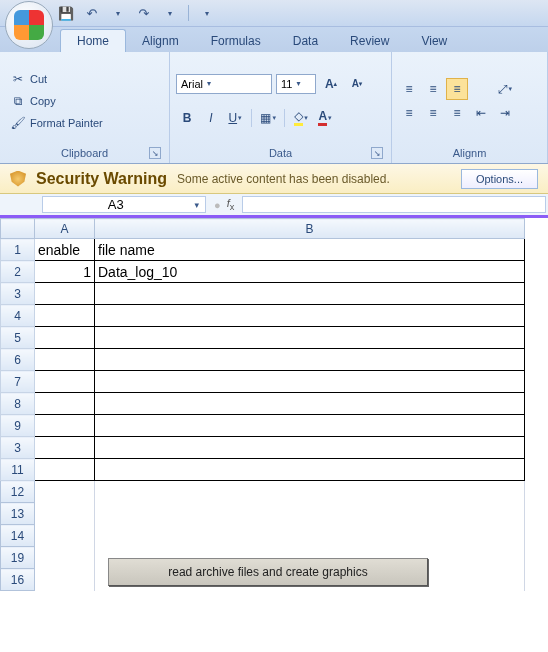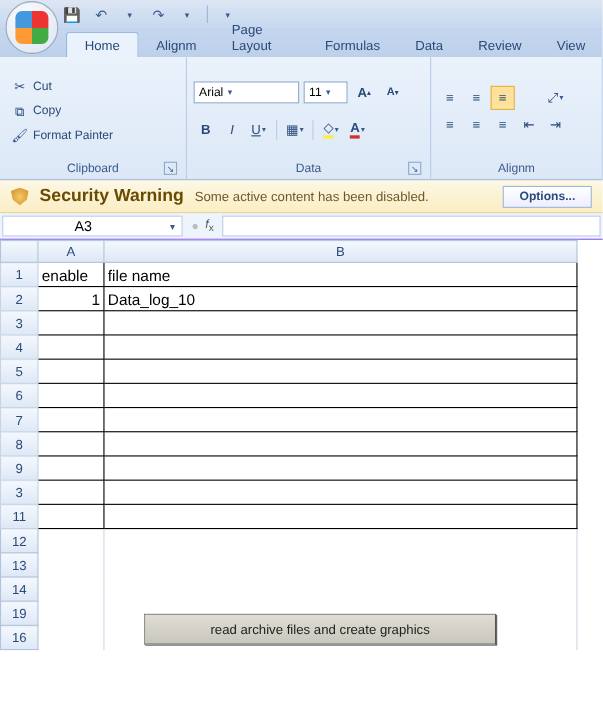--- a/index.html
+++ b/index.html
@@ -39,43 +39,43 @@
 .rb-btn.drop::after { content:"▾"; font-size: 7px; margin-left: 1px; color: #3b5a8b; }
 .rb-sep { width:1px; height:18px; background:#b9cce8; margin:0 3px; }
 
 .align-grid { display: grid; grid-template-columns: repeat(5, 22px); grid-auto-rows: 22px; gap: 2px; }
 
 
 .secbar { height: 30px; background: linear-gradient(#fdf7e5,#faeec3); border-bottom: 1px solid #d8c87e; display: flex; align-items: center; padding: 0 10px; gap: 10px; }
 .shield { width: 16px; height: 16px; background: radial-gradient(#f5c96b,#d08a1e); clip-path: polygon(50% 0,100% 20%,90% 70%,50% 100%,10% 70%,0 20%); }
 .secbar .warnlbl { font-weight: bold; color: #6a4a00; font-size: 16px; }
 .secbar .msg { color: #6a5a2a; font-size: 12px; }
-.opts-btn { margin-left: auto; background: linear-gradient(#fff,#eef); border: 1px solid #9ab8dd; padding: 3px 14px; font-size: 11px; color: #2a4a7a; font-weight: bold; }
-
-
-.fx-row { height: 24px; display: flex; align-items: stretch; border-bottom: 1px solid #8b5cf6; background: #eef4fb; }
+.opts-btn { margin-left: auto; background: linear-gradient(#fff,#eef); border: 1px solid #9ab8dd; padding: 3px 14px; font-size: 11px; color: #2a4a7a; }
+
+
+.fx-row { height: 24px; display: flex; align-items: stretch; border-bottom: 3px solid #8b5cf6; background: #eef4fb; padding-left: 40px; }
 .namebox { width: 164px; border-right: 1px solid #b9cce8; display: flex; align-items: center; justify-content: center; background: #fff; font-size: 13px; margin: 2px; border: 1px solid #b9cce8; }
 .namebox .arrow { margin-left: auto; padding: 0 6px; color: #3b5a8b; font-size: 9px; }
 .fx-icons { display: flex; align-items: center; padding: 0 6px; gap: 6px; color: #555; }
 .fx-input { flex: 1; background: #fff; border: 1px solid #b9cce8; margin: 2px; }
 
 
 .sheet-wrap { position: relative; }
 .grid { border-collapse: collapse; font-family: Arial, sans-serif; font-size: 14px; }
 .grid th { background: linear-gradient(#f4f8fd,#dde8f6); border: 1px solid #b2c3db; color: #2a4a7a; font-weight: normal; font-size: 12px; }
 .grid td { border: 1px solid #c7d4e6; height: 22px; padding: 0 3px; background: #fff; }
 .grid .rowhdr { background: linear-gradient(#f4f8fd,#dde8f6); text-align: center; width: 34px; font-size: 12px; color: #2a4a7a; }
 .grid .corner { width: 34px; height: 20px; }
 .colA { width: 60px; }
 .colB { width: 430px; }
 .bordered td:not(.rowhdr) { border: 1px solid #000; }
 .noborder td:not(.rowhdr) { border-left: 1px solid #d0d7e5; border-right: 1px solid #d0d7e5; border-top: none; border-bottom: none; }
 .noborder td.rowhdr { border: 1px solid #b2c3db; }
 
-.embed-btn { position: absolute; top: 340px; left: 108px; width: 320px; height: 28px; background: linear-gradient(#e0ddd4,#c9c6bd); border: 1px solid #888; border-right-color: #555; border-bottom-color: #555; font-size: 12px; display: flex; align-items: center; justify-content: center; color: #222; box-shadow: 1px 1px 0 #666; margin-left: 23px; }
+.embed-btn { position: absolute; top: 340px; left: 108px; width: 320px; height: 28px; background: linear-gradient(#e0ddd4,#c9c6bd); border: 1px solid #888; border-right-color: #555; border-bottom-color: #555; font-size: 12px; display: flex; align-items: center; justify-content: center; color: #222; box-shadow: 1px 1px 0 #666; }
 </style>
 </head>
 <body>
 
 <div class="office-btn">
   <div class="office-logo"></div>
 </div>
 
 <div class="titlebar">
   <span class="qat-btn">💾</span>
@@ -83,21 +83,20 @@
   <span class="qat-btn" style="font-size:8px">▾</span>
   <span class="qat-btn">↷</span>
   <span class="qat-btn" style="font-size:8px">▾</span>
   <span class="qat-sep"></span>
   <span class="qat-btn" style="font-size:8px">▾</span>
 </div>
 
 <div class="tabstrip">
   <div class="tab active">Home</div>
   <div class="tab">Alignm</div>
-  <div class="tab">Page Layout</div>
   <div class="tab">Formulas</div>
   <div class="tab">Data</div>
   <div class="tab">Review</div>
   <div class="tab">View</div>
 </div>
 
 <div class="ribbon">
 
   <div class="group" style="width:170px">
     <div class="group-body">

